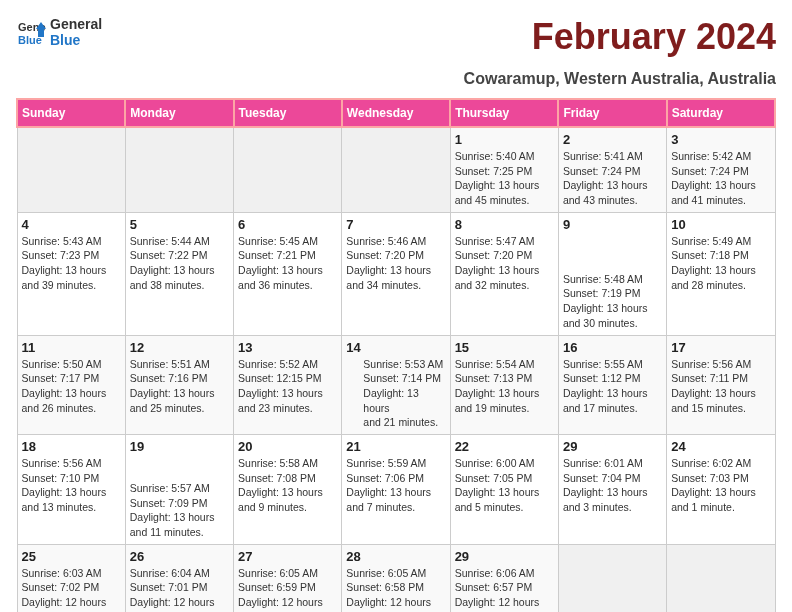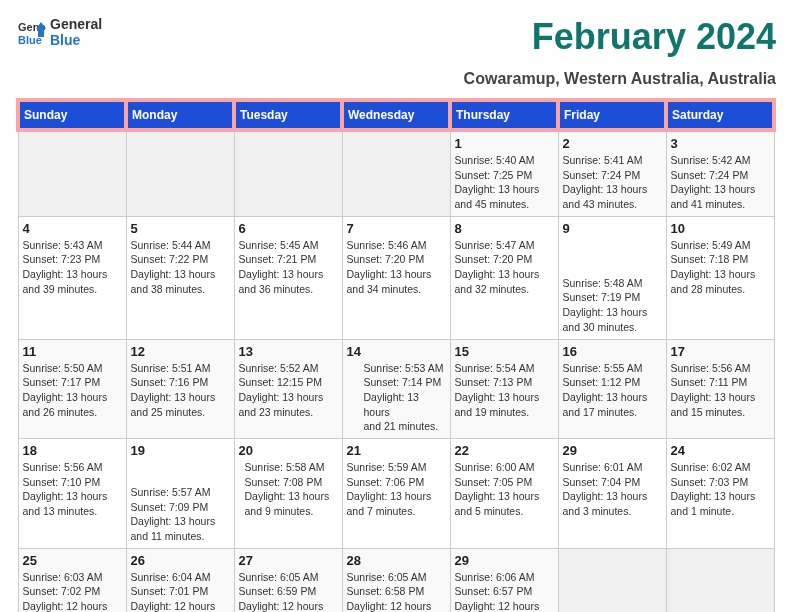--- a/index.html
+++ b/index.html
@@ -24,41 +24,41 @@
     .logo-icon {
       width: 30px;
       height: 30px;
     }
     .title-block {
       text-align: right;
     }
     .month-title {
       font-size: 36px;
       font-weight: bold;
-      color: #0f766e;
+      color: #7f1d1d;
     }
     .location-title {
       font-size: 16px;
       color: #444;
       font-weight: bold;
       margin-top: 12px;
     }
     .calendar {
       width: 100%;
       border-collapse: collapse;
       font-size: 11px;
     }
     .calendar thead th {
-      background: #1d4ed8;
+      background: #ec4899;
       color: #fff;
       padding: 6px 4px;
       text-align: left;
       font-size: 12px;
       font-weight: bold;
-      border: 4px solid #fca5a5;
+      border: 2px solid #fca5a5;
     }
     .calendar tbody td {
       border: 1px solid #ccc;
       vertical-align: top;
       padding: 4px;
       width: 107px;
       min-height: 80px;
       background: #fff;
     }
     .calendar tbody tr:nth-child(odd) td {
@@ -256,21 +256,21 @@
         </td>
         <td>
           <span class="day-num">19</span>
           <div class="day-detail" style="white-space: pre-line; margin-top: 27px;">Sunrise: 5:57 AM
 Sunset: 7:09 PM
 Daylight: 13 hours
 and 11 minutes.</div>
         </td>
         <td>
           <span class="day-num">20</span>
-          <div class="day-detail" style="white-space: pre-line; margin-left: 6px;">Sunrise: 5:58 AM
+          <div class="day-detail" style="white-space: pre-line;">Sunrise: 5:58 AM
 Sunset: 7:08 PM
 Daylight: 13 hours
 and 9 minutes.</div>
         </td>
         <td>
           <span class="day-num">21</span>
           <div class="day-detail" style="white-space: pre-line;">Sunrise: 5:59 AM
 Sunset: 7:06 PM
 Daylight: 13 hours
 and 7 minutes.</div>

